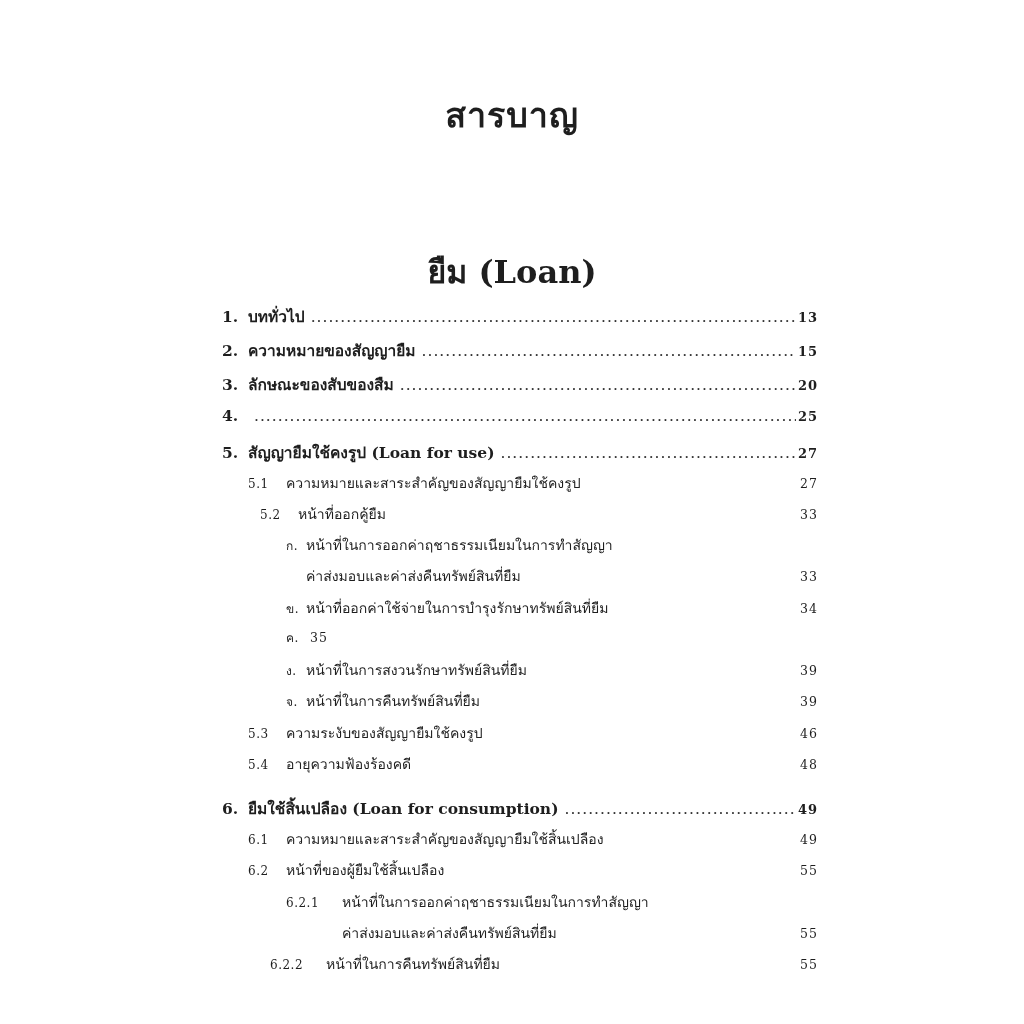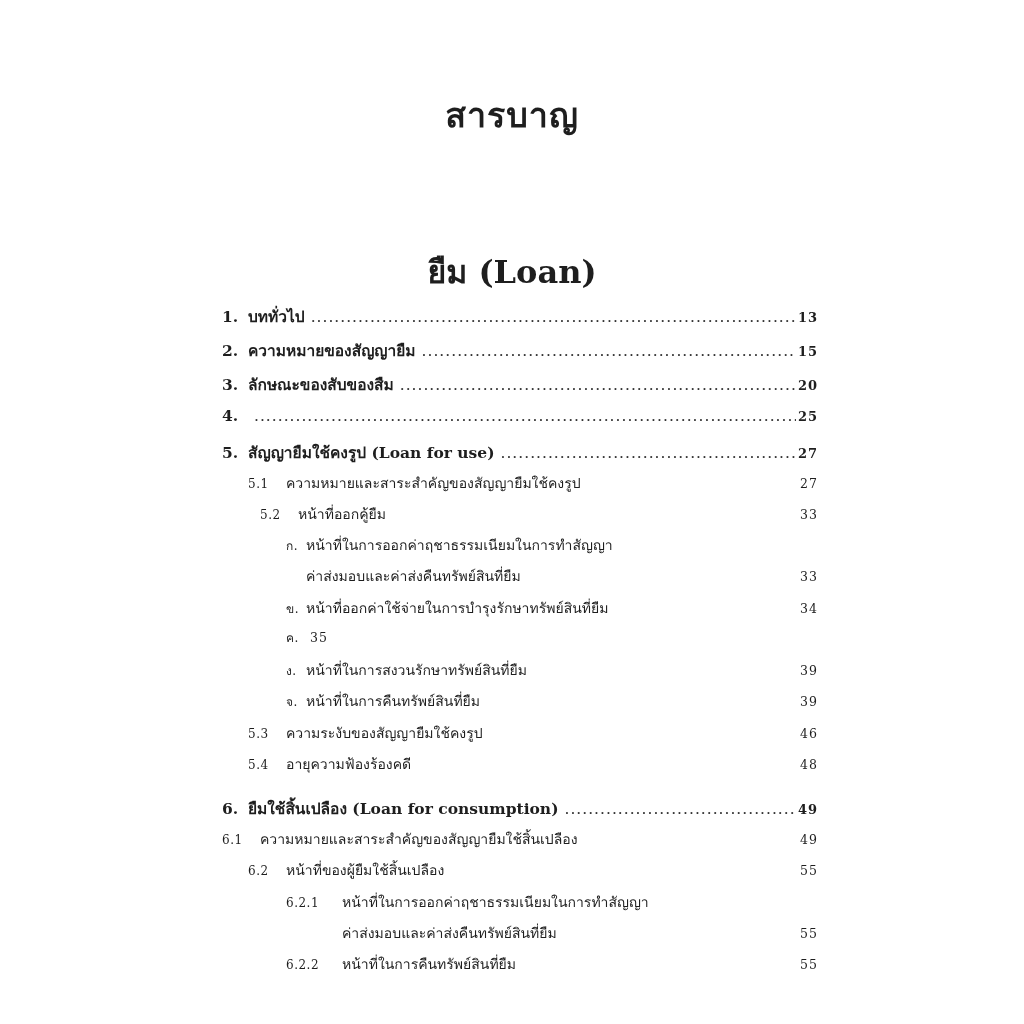--- a/index.html
+++ b/index.html
@@ -112,37 +112,37 @@
     <span class="page">48</span>
   </div>
 
   <div class="row main" style="top:492px">
     <span class="num">6.</span>
     <span class="label">ยืมใช้สิ้นเปลือง (Loan for consumption)</span>
     <span class="leader"></span>
     <span class="page">49</span>
   </div>
   <div class="row sub" style="top:524px">
-    <span class="num" style="width:38px">6.1</span>
+    <span class="num" style="margin-left:26px;width:38px">6.1</span>
     <span class="label">ความหมายและสาระสำคัญของสัญญายืมใช้สิ้นเปลือง</span>
     <span class="page">49</span>
   </div>
   <div class="row sub" style="top:555px">
     <span class="num" style="margin-left:26px;width:38px">6.2</span>
     <span class="label">หน้าที่ของผู้ยืมใช้สิ้นเปลือง</span>
     <span class="page">55</span>
   </div>
   <div class="row sub" style="top:587px">
     <span class="num" style="margin-left:64px;width:56px">6.2.1</span>
     <span class="label">หน้าที่ในการออกค่าฤชาธรรมเนียมในการทำสัญญา</span>
     <span class="page"></span>
   </div>
   <div class="row sub" style="top:618px">
     <span class="num" style="margin-left:64px;width:56px"></span>
     <span class="label">ค่าส่งมอบและค่าส่งคืนทรัพย์สินที่ยืม</span>
     <span class="page">55</span>
   </div>
   <div class="row sub" style="top:649px">
-    <span class="num" style="margin-left:64px;width:56px">6.2.2</span>
+    <span class="num" style="margin-left:48px;width:56px">6.2.2</span>
     <span class="label">หน้าที่ในการคืนทรัพย์สินที่ยืม</span>
     <span class="page">55</span>
   </div>
 </div>
 
 </body></html>

